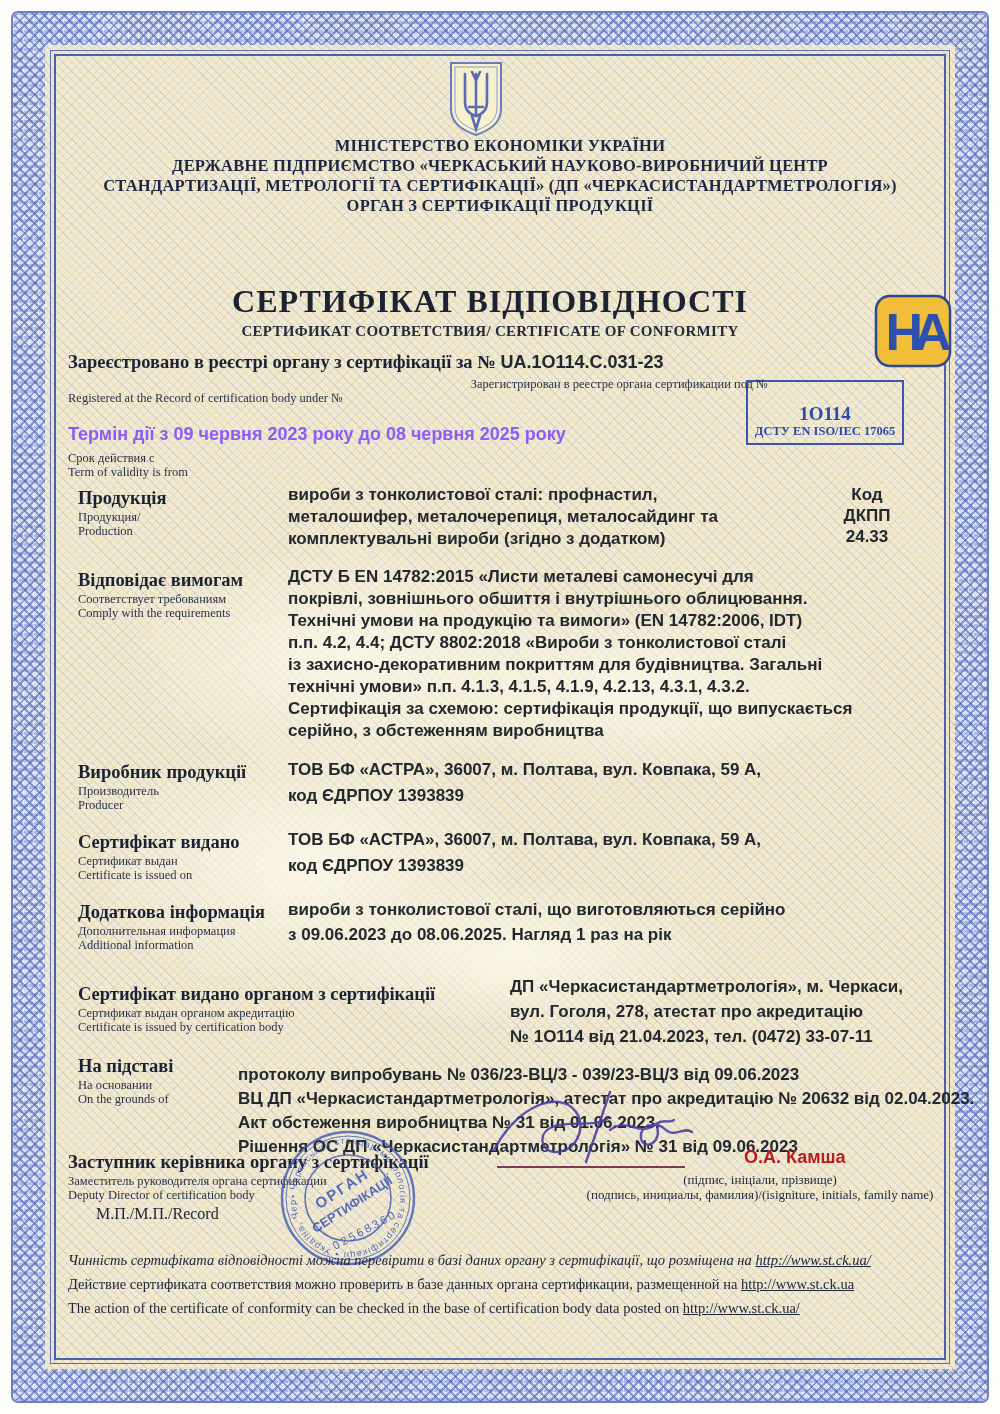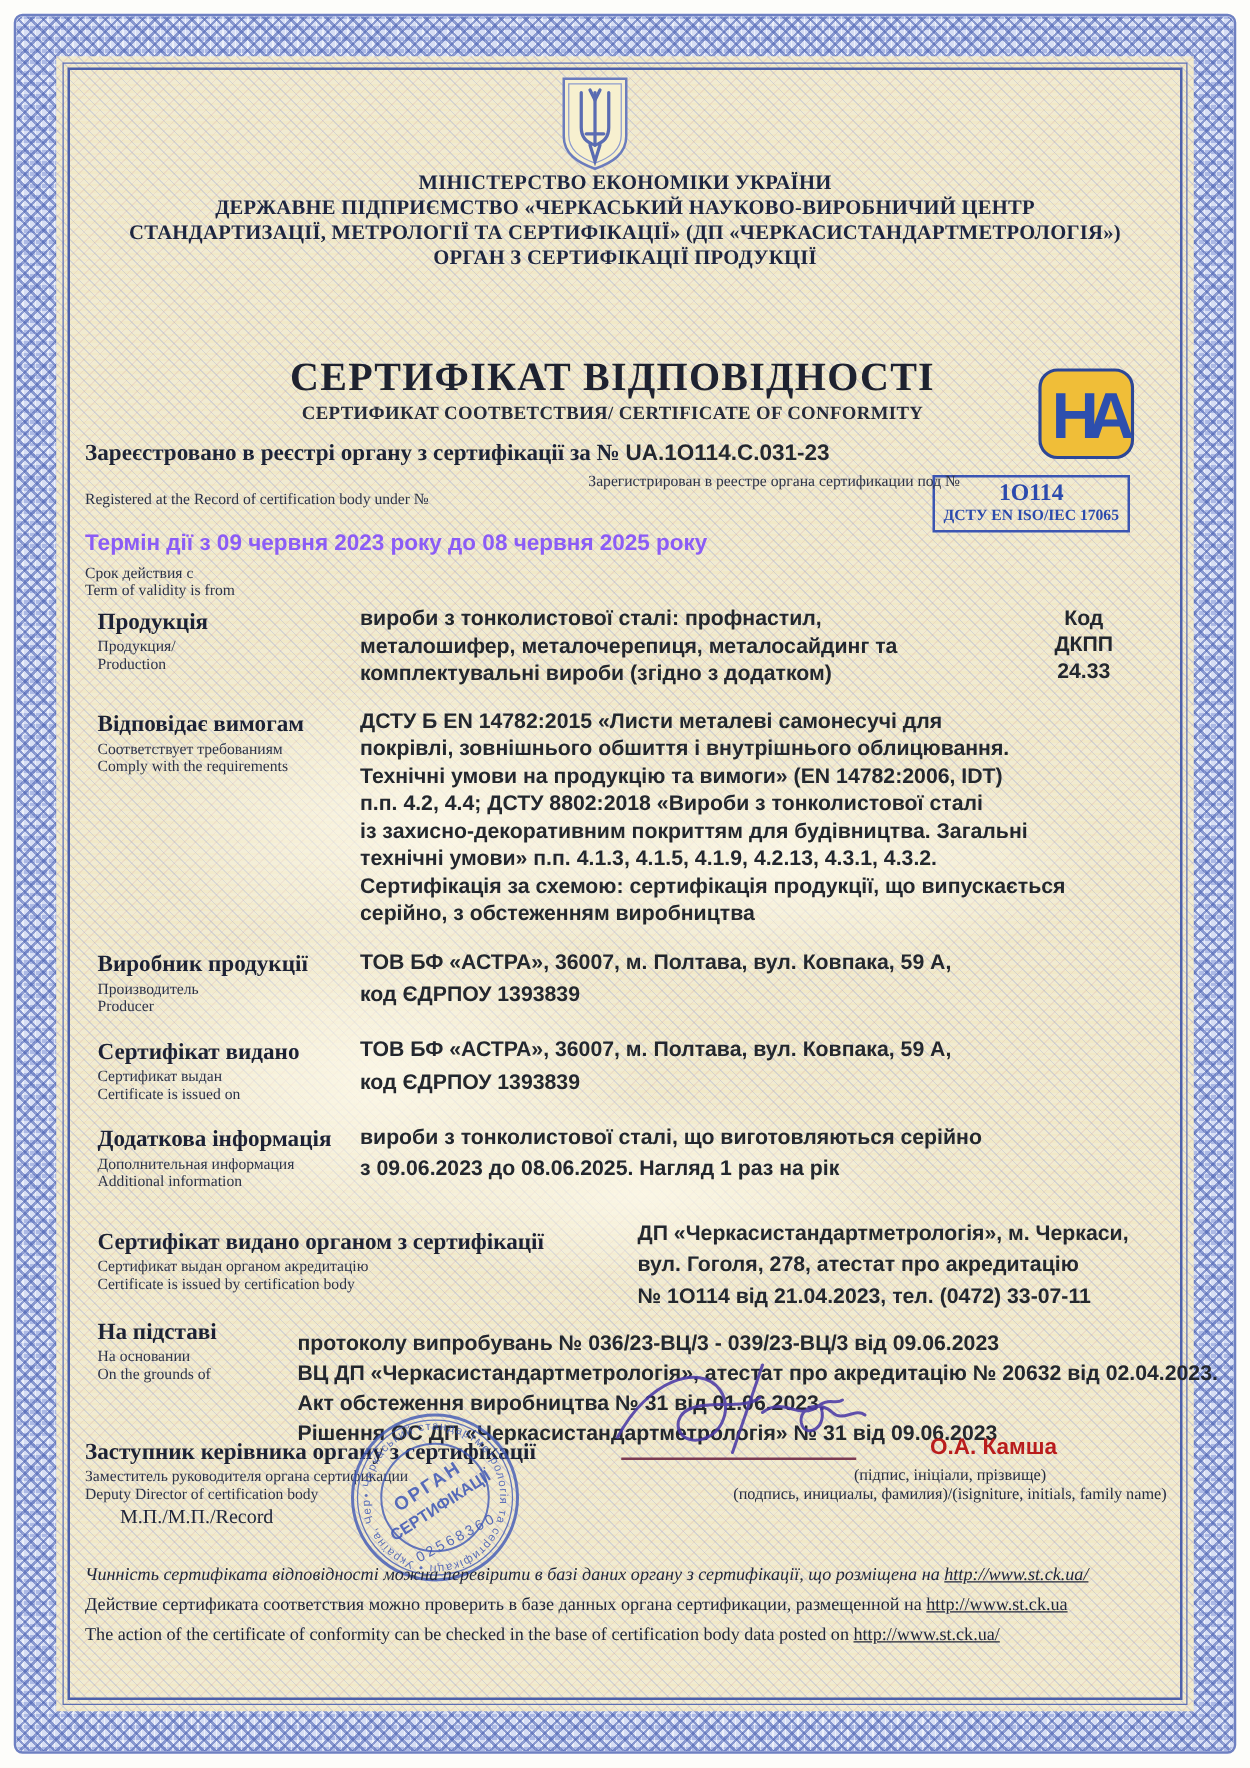--- a/index.html
+++ b/index.html
@@ -32,21 +32,21 @@
   .title-main{font-weight:bold;font-size:32px;line-height:34px;color:#1e2230;letter-spacing:1px;}
   .title-sub{font-weight:bold;font-size:15px;color:#252a3a;margin-top:5px;letter-spacing:.3px;}
   .reg-main{font-weight:bold;font-size:18.5px;color:#1d2336;}
   .reg-num{font-family:"Liberation Sans","DejaVu Sans",sans-serif;font-weight:bold;font-size:18px;color:#23272e;}
   .sub{font-size:12.5px;line-height:14px;color:#2c3248;}
   .lbl{font-weight:bold;font-size:18.5px;line-height:24px;color:#1c2134;}
   .val{font-family:"Liberation Sans","DejaVu Sans",sans-serif;font-weight:bold;font-size:17px;
        line-height:22px;color:#23272e;white-space:pre-line;}
   .lh26{line-height:26px;} .lh25{line-height:25px;} .lh24{line-height:24px;}
   .sans-b{font-family:"Liberation Sans","DejaVu Sans",sans-serif;font-weight:bold;font-size:18px;color:#8b5cf6;}
-  .acc-box{border:2px solid #3b55b2;text-align:center;padding:2px 4px 4px 4px;}
+  .acc-box{border:2px solid #3b55b2;text-align:center;padding:21px 4px 4px 4px;}
   .acc-num{font-weight:bold;font-size:19px;line-height:21px;color:#2b4aad;}
   .acc-std{font-weight:bold;font-size:12.5px;line-height:15px;color:#2b4aad;}
   .footer-line{font-size:14.5px;color:#20263a;white-space:nowrap;}
   .url{text-decoration:underline;}
   .mp{font-size:16px;color:#20263a;}
   .cap{font-size:13px;color:#262c40;text-align:center;}
   .sig-rule{border-top:2px solid #7c3b52;}
   .name{font-family:Liberation Sans, sans-serif;font-weight:bold;font-size:18px;color:#b91c1c;}
 </style>
 </head>
@@ -84,21 +84,21 @@
     <div class="ministry">ДЕРЖАВНЕ ПІДПРИЄМСТВО «ЧЕРКАСЬКИЙ НАУКОВО-ВИРОБНИЧИЙ ЦЕНТР</div>
     <div class="ministry">СТАНДАРТИЗАЦІЇ, МЕТРОЛОГІЇ ТА СЕРТИФІКАЦІЇ» (ДП «ЧЕРКАСИСТАНДАРТМЕТРОЛОГІЯ»)</div>
     <div class="ministry">ОРГАН З СЕРТИФІКАЦІЇ ПРОДУКЦІЇ</div>
   </div>
 
   <div class="abs center" style="left:100px;top:284px;width:780px;">
     <div class="title-main">СЕРТИФІКАТ ВІДПОВІДНОСТІ</div>
     <div class="title-sub">СЕРТИФИКАТ СООТВЕТСТВИЯ/ CERTIFICATE OF CONFORMITY</div>
   </div>
 
-  <div class="abs" style="left:790px;top:294px;width:102px;height:74px;padding-left:40px;">
+  <div class="abs" style="left:834px;top:294px;width:102px;height:74px;padding-left:40px;">
     <svg width="78" height="74" viewBox="0 0 78 74">
       <rect x="2" y="2" width="74" height="70" rx="14" fill="#f0be38" stroke="#2d4796" stroke-width="2.5"></rect>
       <text x="40" y="56" text-anchor="middle" font-family="Liberation Sans, DejaVu Sans, sans-serif" font-weight="bold" font-size="52" fill="#2d4fae" letter-spacing="-9">НА</text>
     </svg>
   </div>
   <div class="abs acc-box" style="left:746px;top:380px;width:146px;">
     <div class="acc-num">1О114</div>
     <div class="acc-std">ДСТУ EN ISO/IEC 17065</div>
   </div>
 

